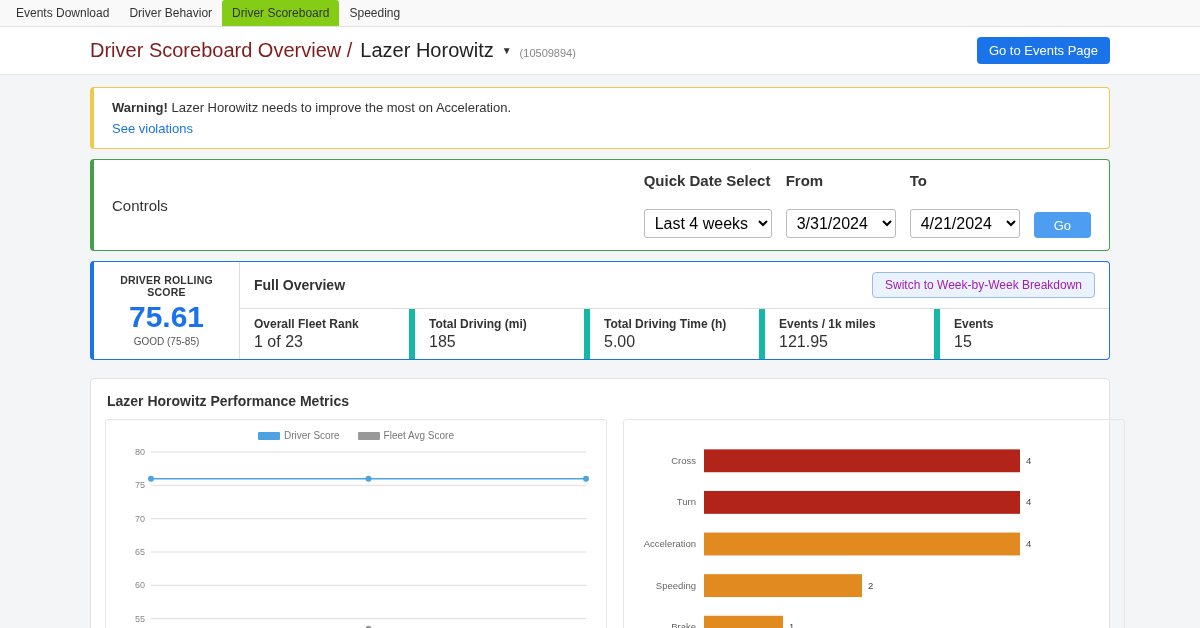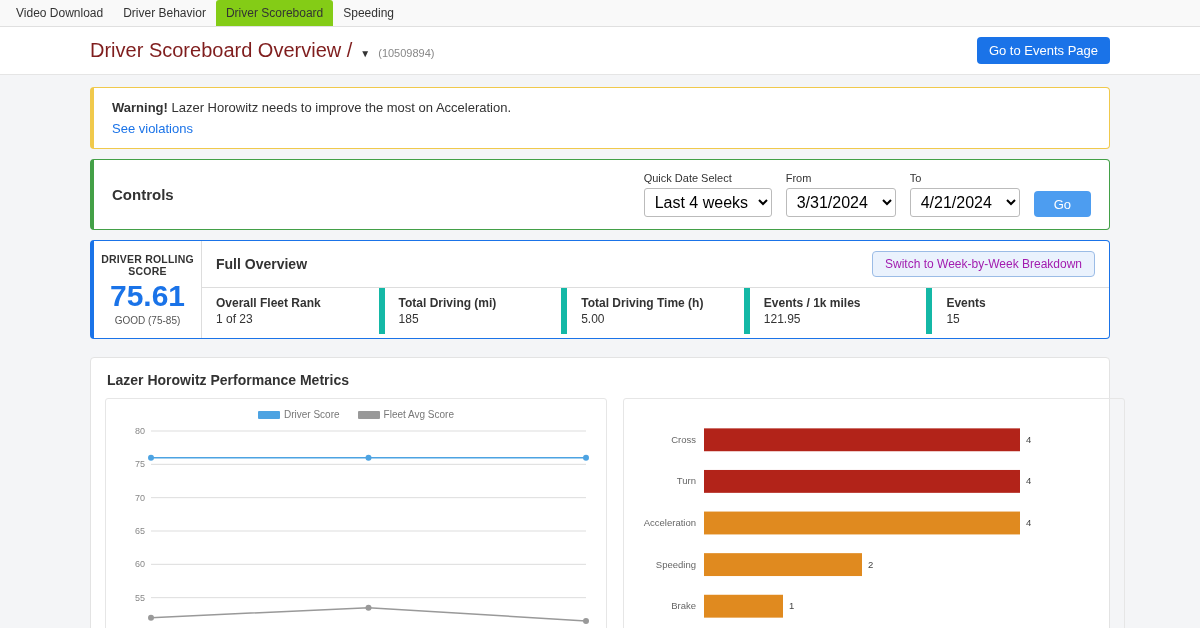--- a/index.html
+++ b/index.html
@@ -13,40 +13,40 @@
   .breadcrumb .light { color: #7f1d1d; font-weight: 400; }
   .breadcrumb .driver { color: #222; font-weight: 500; display: inline-flex; align-items: center; gap: 8px;}
   .breadcrumb .caret { font-size: 10px; color:#333; }
   .breadcrumb .idsmall { font-size: 11px; color: #888; }
   .btn-primary { background: #1a73e8; color: #fff; border: none; border-radius: 4px; padding: 6px 12px; font-size: 13px; cursor: pointer; }
   .container { max-width: 1040px; margin: 0 auto; padding: 12px 10px; }
   .alert { background: #fff; border: 1px solid #f0c94c; border-left: 4px solid #f0c94c; border-radius: 4px; padding: 12px 18px; margin-bottom: 10px; font-size: 13px; }
   .alert b { font-weight: 600; }
   .alert a { color: #1a73e8; text-decoration: none; display: inline-block; margin-top: 6px; }
   .controls-card { background: #fff; border: 1px solid #43a047; border-left: 4px solid #43a047; border-radius: 4px; padding: 12px 18px; margin-bottom: 10px; display: flex; align-items: center; justify-content: space-between; }
-  .controls-title { font-weight: 700; font-size: 15px; }
+  .controls-title { font-weight: 400; font-size: 15px; }
   .controls-right { display: flex; align-items: flex-end; gap: 14px; }
   .field { display: flex; flex-direction: column; font-size: 12px; }
-  .field label { font-weight: 400; margin-bottom: 4px; font-size: 11px; }
+  .field label { font-weight: 700; margin-bottom: 20px; font-size: 15px; }
   .field select { padding: 4px 6px; font-size: 16px; border: 1px solid #bbb; border-radius: 3px; min-width: 110px; background:#fff; }
   .go-btn { background: #4d9df0; color: #fff; border: none; border-radius: 4px; padding: 5px 20px; font-size: 13px; cursor: pointer; height: 26px; }
   .score-card { display: flex; border: 1px solid #1a73e8; border-left: 4px solid #1a73e8; border-radius: 4px; background: #fff; overflow: hidden; margin-bottom: 18px; }
-  .score-left { width: 108px; text-align: center; padding: 12px 6px; border-right: 1px solid #ddd; }
+  .score-left { width: 146px; text-align: center; padding: 12px 6px; border-right: 1px solid #ddd; }
   .score-left .lbl { font-size: 10.5px; font-weight: 700; letter-spacing: 0.2px; color: #333; }
   .score-left .big { font-size: 30px; font-weight: 700; color: #1a73e8; margin: 2px 0; }
   .score-left .good { font-size: 10px; color: #555; }
   .score-right { flex: 1; display: flex; flex-direction: column; }
   .score-top { display: flex; justify-content: space-between; align-items: center; padding: 10px 14px; border-bottom: 1px solid #ddd; }
   .score-top .fo { font-weight: 600; font-size: 14px; }
   .switch-btn { background: #eaf2fd; border: 1px solid #9bbce6; color: #a21caf; border-radius: 4px; padding: 5px 12px; font-size: 12px; cursor: pointer; }
   .stat-row { display: flex; }
   .stat { flex: 1; border-right: 6px solid #14b8a6; padding: 8px 14px; }
   .stat:last-child { border-right: none; }
   .stat .k { font-size: 12px; font-weight: 600; margin-bottom: 2px; }
-  .stat .v { font-size: 12px; }
+  .stat .v { font-size: 16px; }
   .metrics-card { background: #fff; border: 1px solid #e3e3e3; border-radius: 4px; padding: 14px 0 10px; }
   .metrics-title { font-weight: 600; font-size: 14px; padding: 0 16px 10px; }
   .charts { display: flex; gap: 16px; padding: 0 14px; }
   .chart-box { border: 1px solid #e6e6e6; border-radius: 3px; padding: 10px 10px 6px; }
   .chart-left { flex: 1; }
   .chart-right { flex: 1; }
   svg { display: block; }
   .legend { display: flex; justify-content: center; gap: 18px; font-size: 10px; color: #777; margin-bottom: 6px; }
   .legend .sw { display:inline-block; width:22px; height:8px; vertical-align:middle; margin-right:4px; border-radius:1px;}
   .axis-text { font-size: 9px; fill: #888; }
@@ -55,31 +55,32 @@
   .gridline { stroke: #ddd; stroke-width: 1; }
   .line1 { stroke: #4da3e2; stroke-width: 1.5; fill: none; }
   .line2 { stroke: #999; stroke-width: 1.5; fill: none; }
   .pt1 { fill: #4da3e2; }
   .pt2 { fill: #999; }
 </style>
 </head>
 <body>
 
 <div class="topnav" id="topnav">
-    <div class="tab">Video Download</div>
+    <div class="tab">Events Download</div>
     <div class="tab">Driver Behavior</div>
     <div class="tab active">Driver Scoreboard</div>
     <div class="tab">Speeding</div>
   </div>
 
 <div class="header">
   <div class="header-inner">
     <div class="breadcrumb">
       <span class="light">Driver Scoreboard Overview  /</span>
       <span class="driver">
+        <span>Lazer Horowitz</span>
         <span class="caret">▼</span>
       </span>
       <span class="idsmall">(10509894)</span>
     </div>
     <button class="btn-primary">Go to Events Page</button>
   </div>
 </div>
 
 <div class="container">
 

